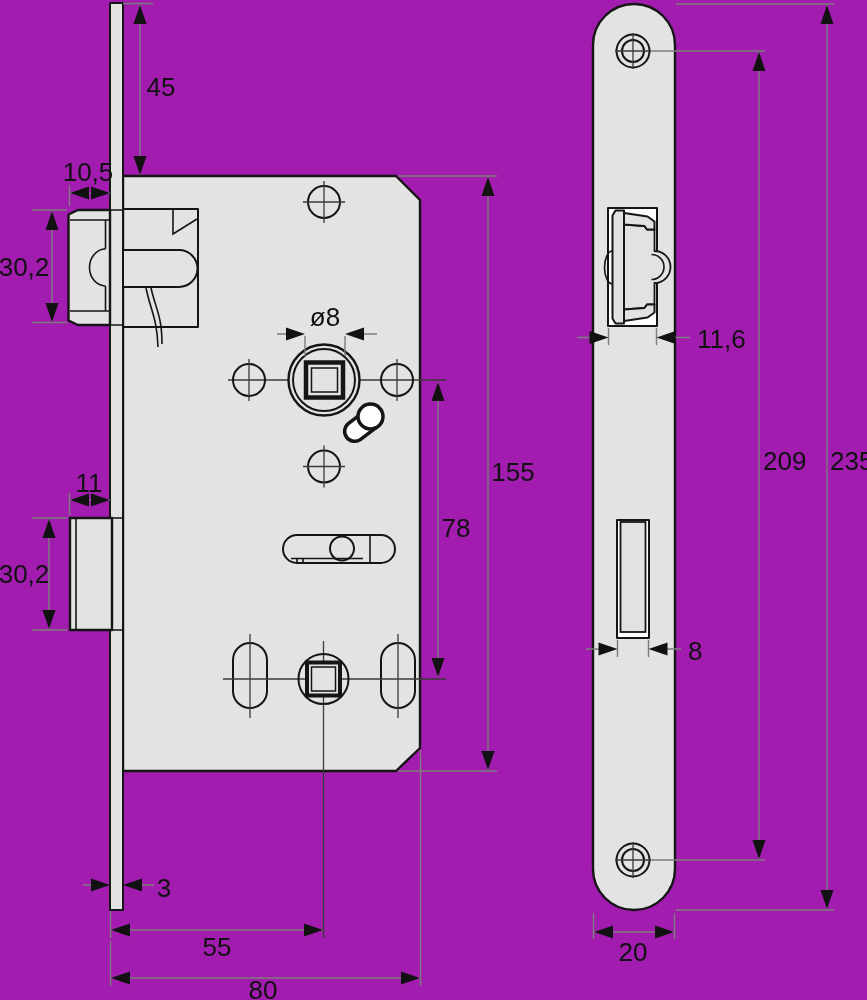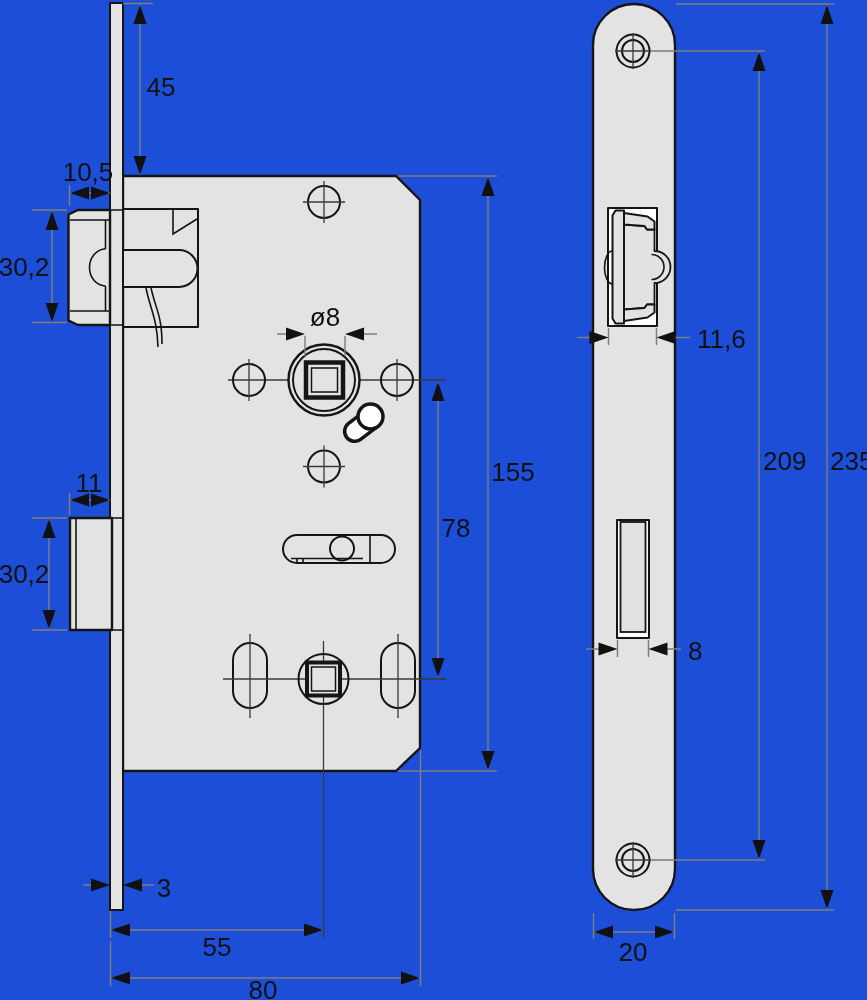--- a/index.html
+++ b/index.html
@@ -1,16 +1,16 @@
 <!DOCTYPE html>
 <html><head>
 <meta charset="utf-8">
 <style>
   html,body{margin:0;padding:0;background:#ffffff;}
-  .stage{position:relative;width:867px;height:1000px;background:#1d4ed8;overflow:hidden;}
+  .stage{position:relative;width:867px;height:1000px;background:#a21caf;overflow:hidden;}
   svg{display:block;}
   .part{fill:#e3e3e3;stroke:#151515;stroke-width:2.4;stroke-linejoin:round;}
   .part-thin{fill:#e3e3e3;stroke:#151515;stroke-width:2;stroke-linejoin:round;}
   .hole{fill:#ffffff;stroke:#151515;stroke-width:2;stroke-linejoin:round;}
   .line{fill:none;stroke:#151515;stroke-width:2;stroke-linejoin:round;stroke-linecap:round;}
   .line-th{fill:none;stroke:#151515;stroke-width:1.6;}
   .cross{fill:none;stroke:#3a3a3a;stroke-width:1.3;}
   .dim{fill:none;stroke:#7d7d7d;stroke-width:1.4;}
   .arr{fill:#111;stroke:none;}
   text{font-family:"Liberation Sans","DejaVu Sans",sans-serif;font-size:26px;fill:#111;}

